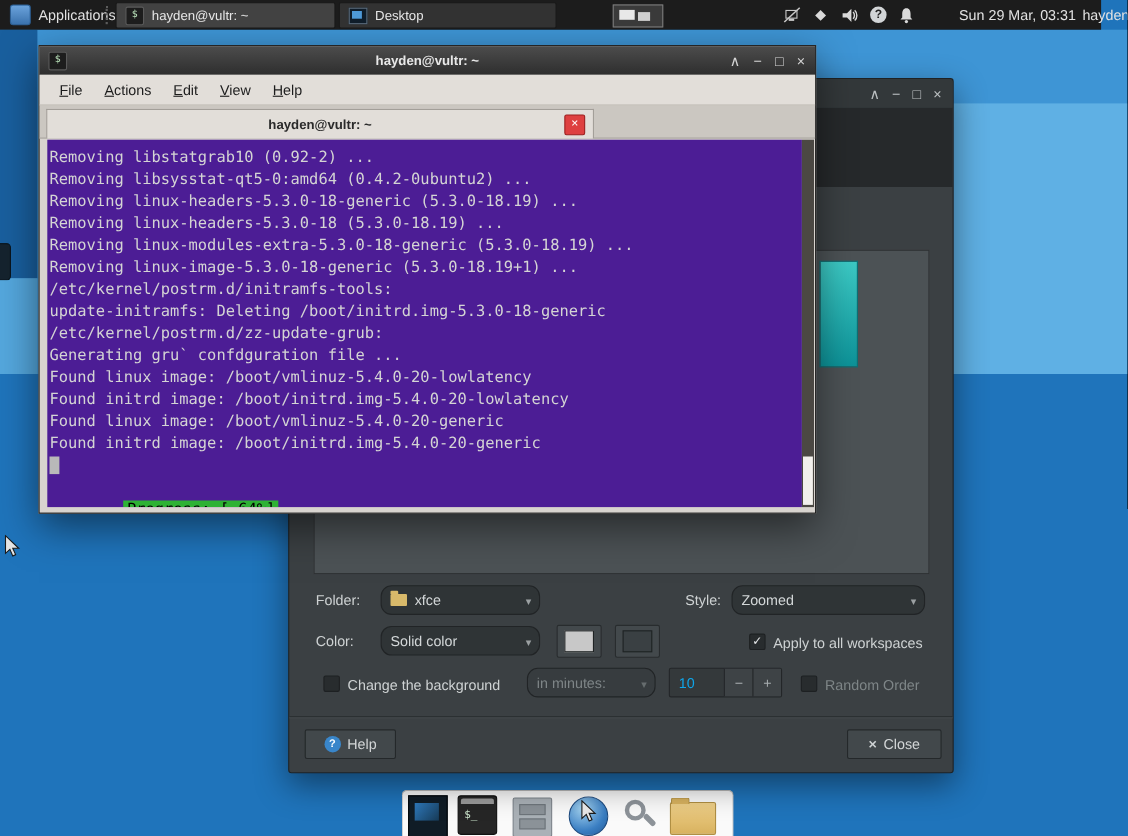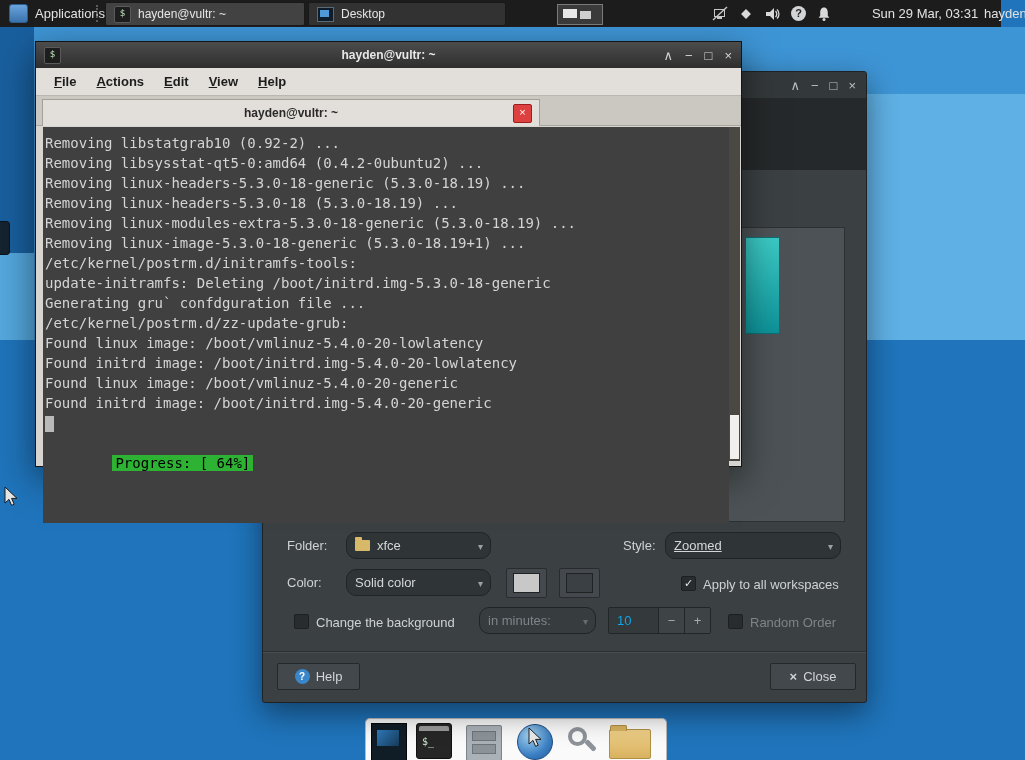--- a/index.html
+++ b/index.html
@@ -42,29 +42,29 @@
   #term{left:35px;top:41px;width:705px;height:424px;background:#d8d4cf;border:1px solid #141414;
     box-shadow:0 12px 34px rgba(0,0,0,.5);z-index:40;}
   .titlebar{left:0;top:0;width:100%;height:26px;background:linear-gradient(#4c4c4c,#2e2e2e);}
   .title-ico{left:8px;top:5px;}
   .title-txt{left:0;top:0;width:100%;height:26px;line-height:26px;text-align:center;color:#e8e8e8;
     font-size:12px;font-weight:bold;}
   .winctrls{right:9px;top:0;height:26px;display:flex;gap:12px;align-items:center;color:#d4d4d4;font-size:13px;}
   .winctrls span{cursor:default;}
   .menubar{left:0;top:26px;width:100%;height:28px;background:#e2ded9;border-bottom:1px solid #b9b5af;
     display:flex;align-items:center;padding-left:8px;box-sizing:border-box;color:#1c1c1c;font-size:13px;}
-  .menuitem{padding:4px 10px;font-weight:bold;}
+  .menuitem{padding:4px 10px;}
   .menuitem::first-letter{text-decoration:underline;}
   .tabbar{left:0;top:54px;width:100%;height:30px;background:#cbc7c1;border-bottom:1px solid #a9a59f;box-sizing:border-box;}
   .tab{position:absolute;left:6px;top:3px;width:498px;height:27px;background:#e2ded9;border:1px solid #a39f99;border-bottom:none;
     box-sizing:border-box;}
   .tab-txt{left:0;top:0;width:100%;height:26px;line-height:26px;text-align:center;font-weight:bold;font-size:12px;color:#2a2a2a;}
   .tabclose{position:absolute;right:7px;top:4px;width:17px;height:17px;background:#de4040;border:1px solid #9c1f1f;
     border-radius:2px;color:#fff;font-size:11px;line-height:15px;text-align:center;}
-  .tscreen{left:7px;top:85px;width:686px;height:396px;background:#404040;box-sizing:border-box;padding:6px 0 0 2px;
+  .tscreen{left:7px;top:85px;width:686px;height:334px;background:#4c1d95;box-sizing:border-box;padding:6px 0 0 2px;
     font-family:"DejaVu Sans Mono",monospace;font-size:14px;color:#d4d4d4;overflow:hidden;}
   .tline{height:20px;line-height:20px;white-space:pre;}
   .cursorblock{display:inline-block;width:9px;height:16px;background:#b9b9b9;vertical-align:middle;}
   .prog-label{background:#2eb234;color:#000;padding:0 3px;}
   .tscroll{left:693px;top:85px;width:11px;height:334px;background:#4b4843;}
   .tthumb{position:absolute;left:1px;bottom:2px;width:9px;height:44px;background:#f2f0ec;}
 
   
   #dlg{left:262px;top:71px;width:603px;height:630px;background:#3b4043;border:1px solid #1f2224;border-radius:3px;
     box-shadow:0 10px 30px rgba(0,0,0,.45);z-index:30;}
@@ -163,21 +163,21 @@
     <div class="abs preview"></div>
     <div class="abs thumb"></div>
 
     <div class="abs lbl" style="left:24px;top:466px;">Folder:</div>
     <div class="abs combo" style="left:83px;top:460px;width:145px;">
       <span class="fico"></span>
       <span>xfce</span>
       <span class="arr">▾</span>
     </div>
     <div class="abs lbl" style="left:360px;top:466px;">Style:</div>
-    <div class="abs combo" style="left:402px;top:460px;width:176px;text-decoration:underline;">
+    <div class="abs combo" style="left:402px;top:460px;width:176px;">
       <span>Zoomed</span>
       <span class="arr">▾</span>
     </div>
 
     <div class="abs lbl" style="left:24px;top:503px;">Color:</div>
     <div class="abs combo" style="left:83px;top:497px;width:145px;">
       <span>Solid color</span>
       <span class="arr">▾</span>
     </div>
     <div class="abs swbtn" style="left:243px;top:496px;">
@@ -245,22 +245,22 @@
 
     <div class="abs tscreen">
       <div class="tline">Removing libstatgrab10 (0.92-2) ...</div>
       <div class="tline">Removing libsysstat-qt5-0:amd64 (0.4.2-0ubuntu2) ...</div>
       <div class="tline">Removing linux-headers-5.3.0-18-generic (5.3.0-18.19) ...</div>
       <div class="tline">Removing linux-headers-5.3.0-18 (5.3.0-18.19) ...</div>
       <div class="tline">Removing linux-modules-extra-5.3.0-18-generic (5.3.0-18.19) ...</div>
       <div class="tline">Removing linux-image-5.3.0-18-generic (5.3.0-18.19+1) ...</div>
       <div class="tline">/etc/kernel/postrm.d/initramfs-tools:</div>
       <div class="tline">update-initramfs: Deleting /boot/initrd.img-5.3.0-18-generic</div>
+      <div class="tline">/etc/kernel/postrm.d/zz-update-grub:</div>
       <div class="tline">Generating gru` confdguration file ...</div>
-      <div class="tline">/etc/kernel/postrm.d/zz-update-grub:</div>
       <div class="tline">Found linux image: /boot/vmlinuz-5.4.0-20-lowlatency</div>
       <div class="tline">Found initrd image: /boot/initrd.img-5.4.0-20-lowlatency</div>
       <div class="tline">Found linux image: /boot/vmlinuz-5.4.0-20-generic</div>
       <div class="tline">Found initrd image: /boot/initrd.img-5.4.0-20-generic</div>
       <div class="tline"><span class="cursorblock"></span></div>
       <div class="tline">
         <span class="prog-label">Progress: [ 64%]</span>
         
       </div>
     </div>

